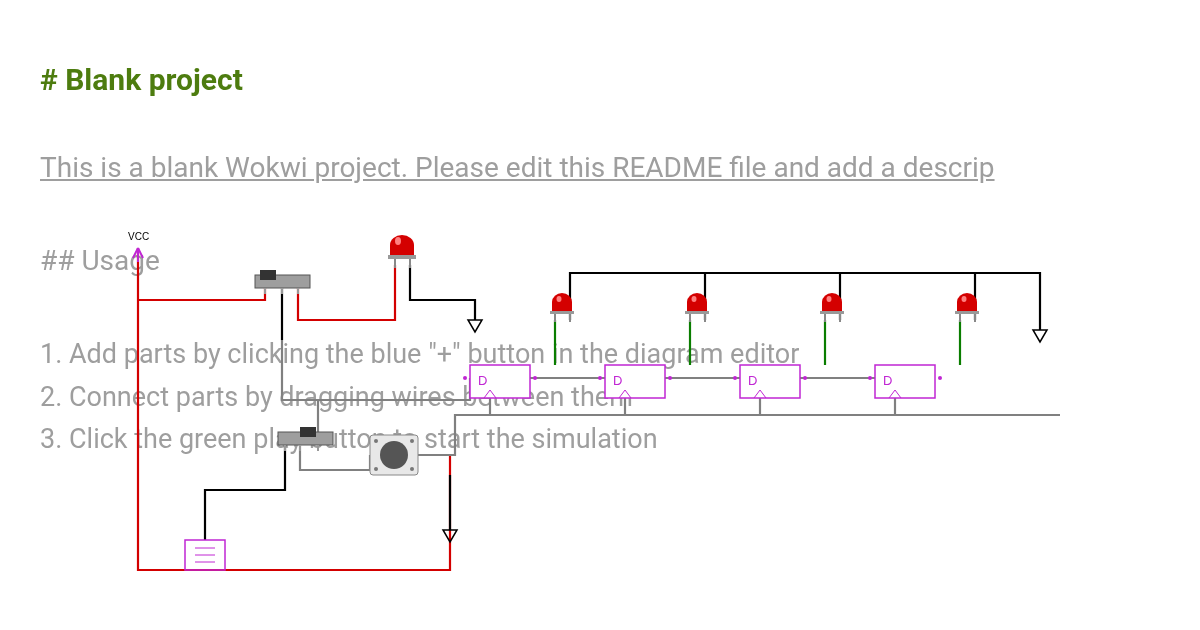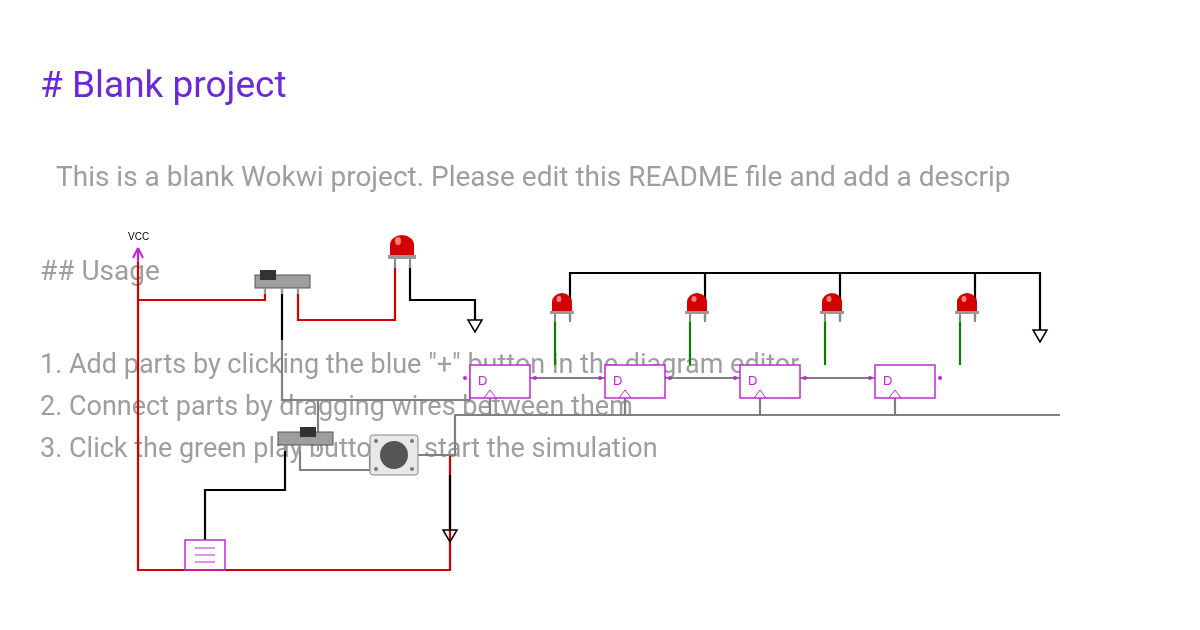--- a/index.html
+++ b/index.html
@@ -17,26 +17,26 @@
     top: 60px;
     left: 40px;
     right: 0;
     color: #9e9e9e;
     font-size: 28px;
     line-height: 1.35;
     z-index: 0;
     white-space: nowrap;
   }
   .readme h1 {
-    font-size: 37px;
-    font-weight: 400;
-    color: #6d28d9;
+    font-size: 30px;
+    font-weight: 700;
+    color: #4d7c0f;
     margin: 0 0 48px 0;
   }
-  .readme p.lead { margin: 0 0 56px 16px; }
+  .readme p.lead { margin: 0 0 56px 0; text-decoration: underline; }
   .readme h2 {
     font-size: 28px;
     font-weight: 400;
     color: #9e9e9e;
     margin: 0 0 56px 0;
   }
   .readme ol {
     list-style: none;
     padding: 0;
     margin: 0;

